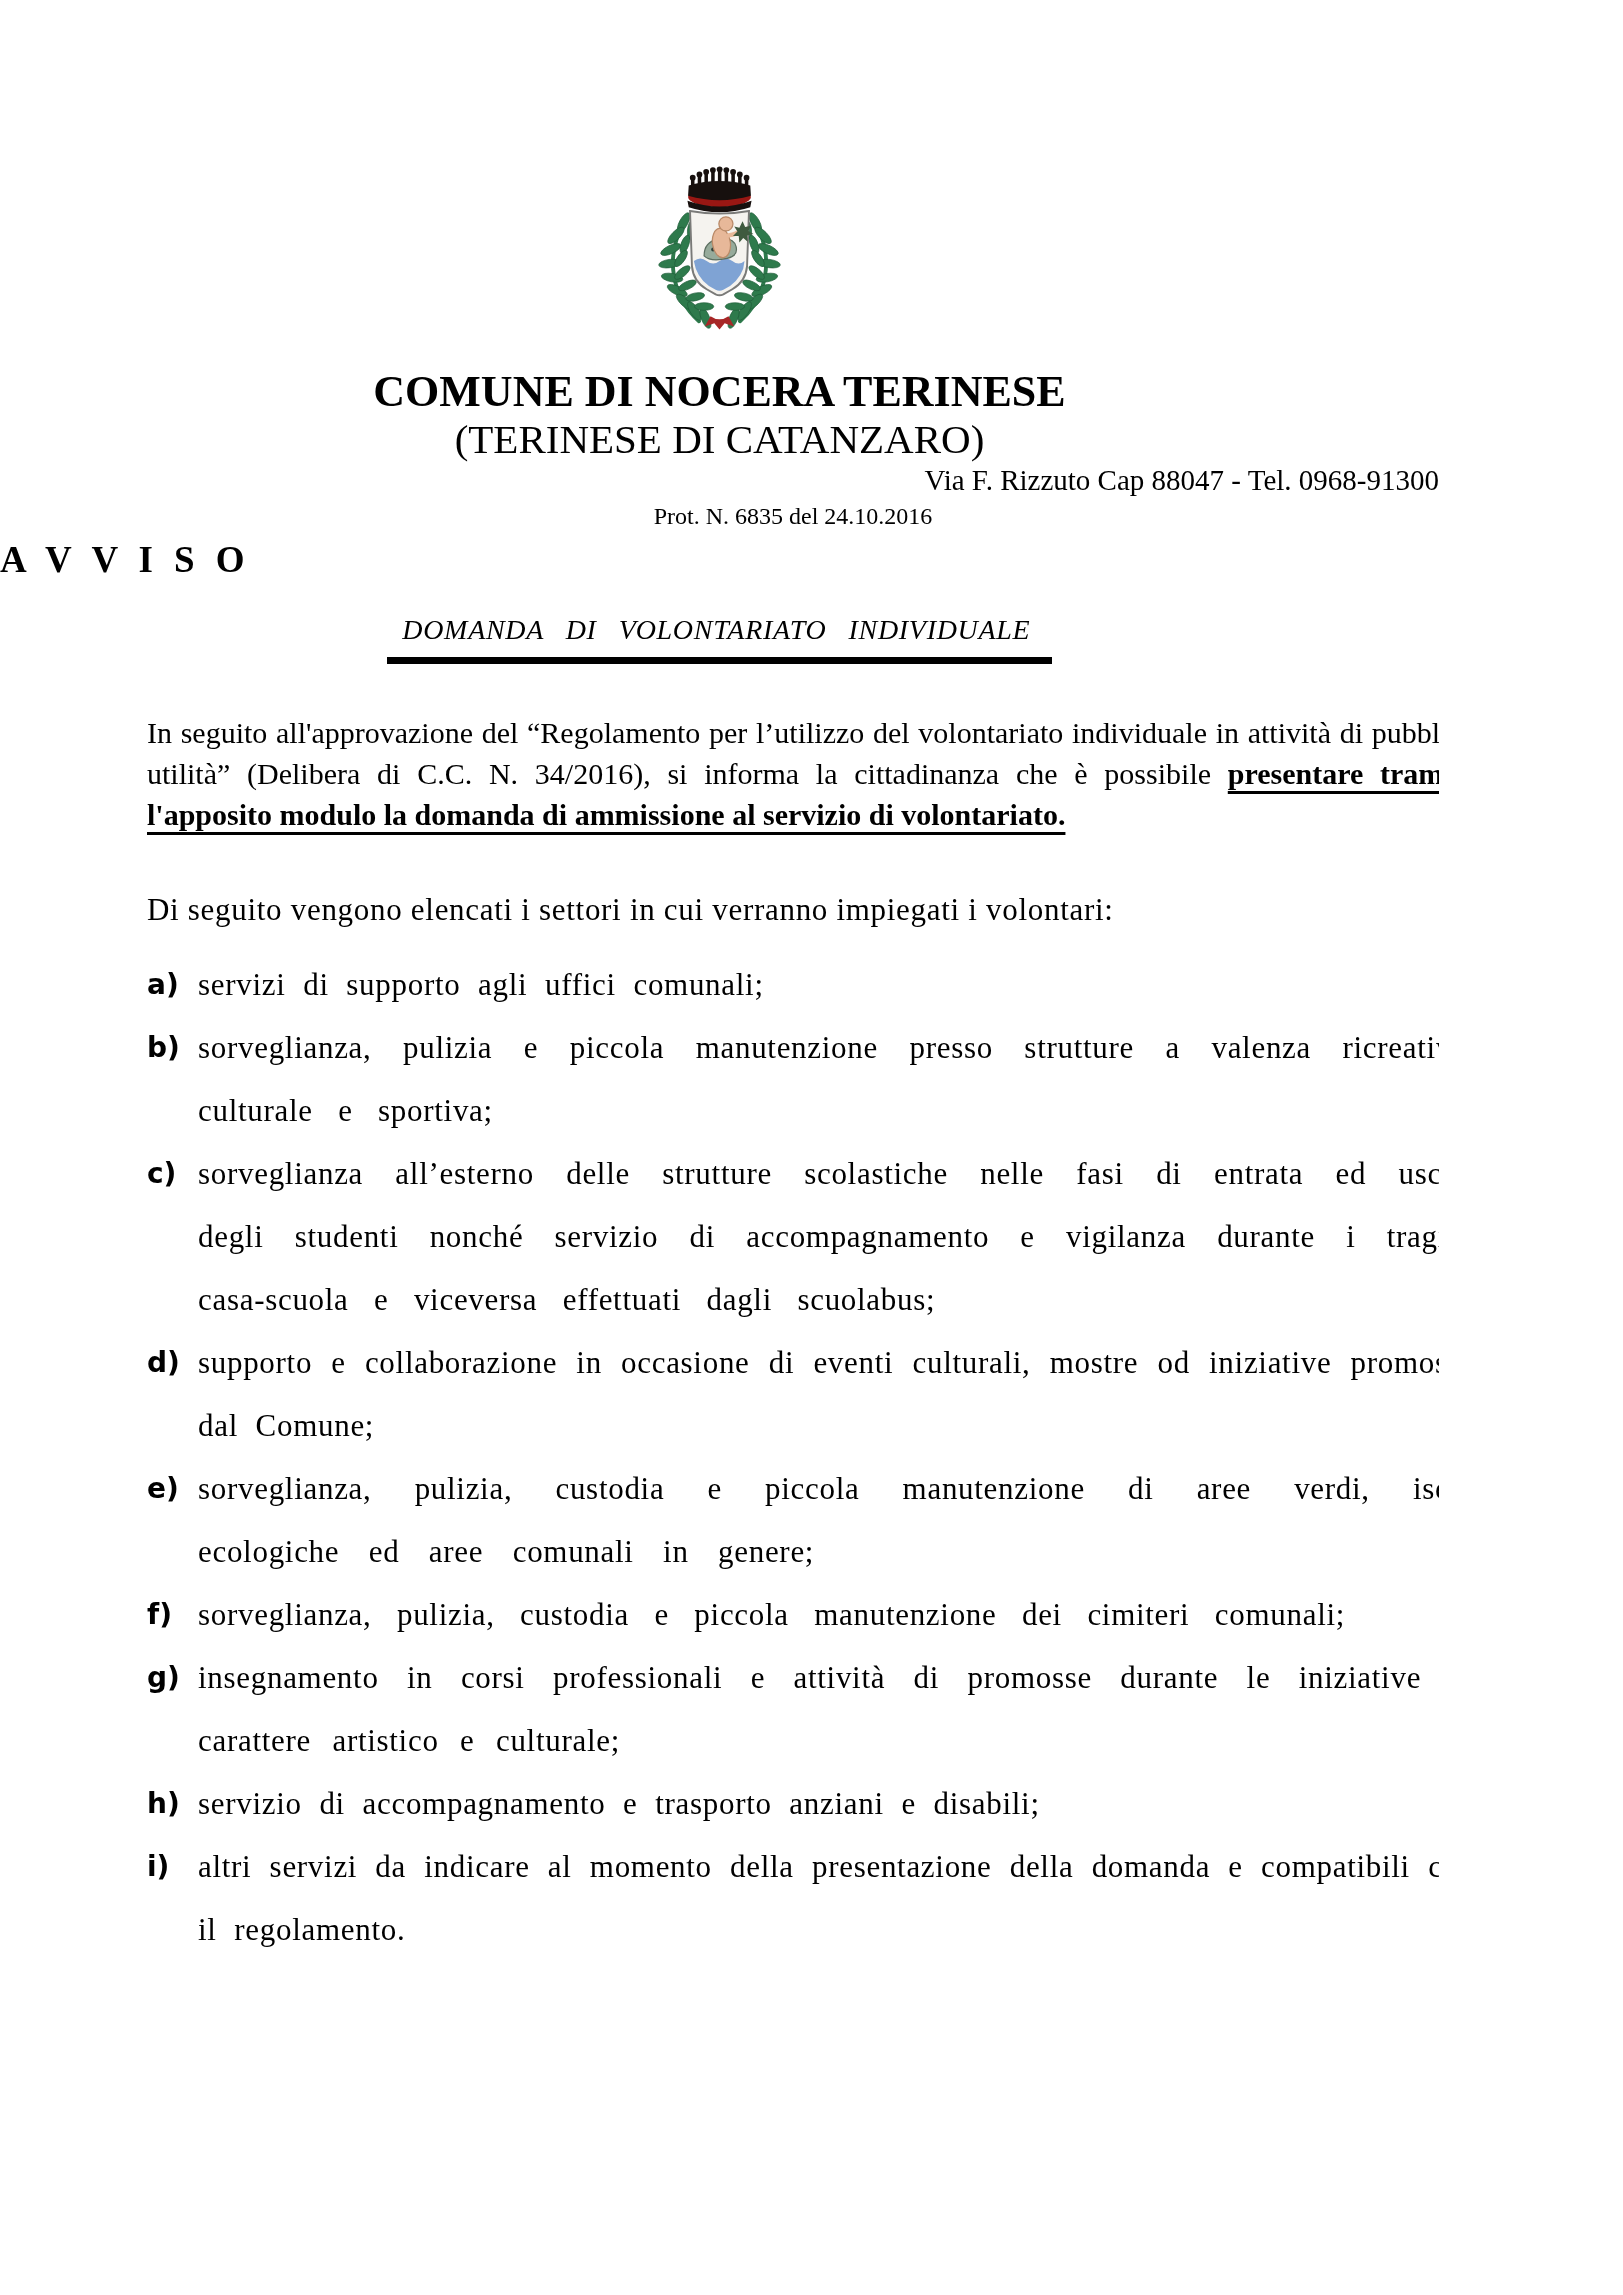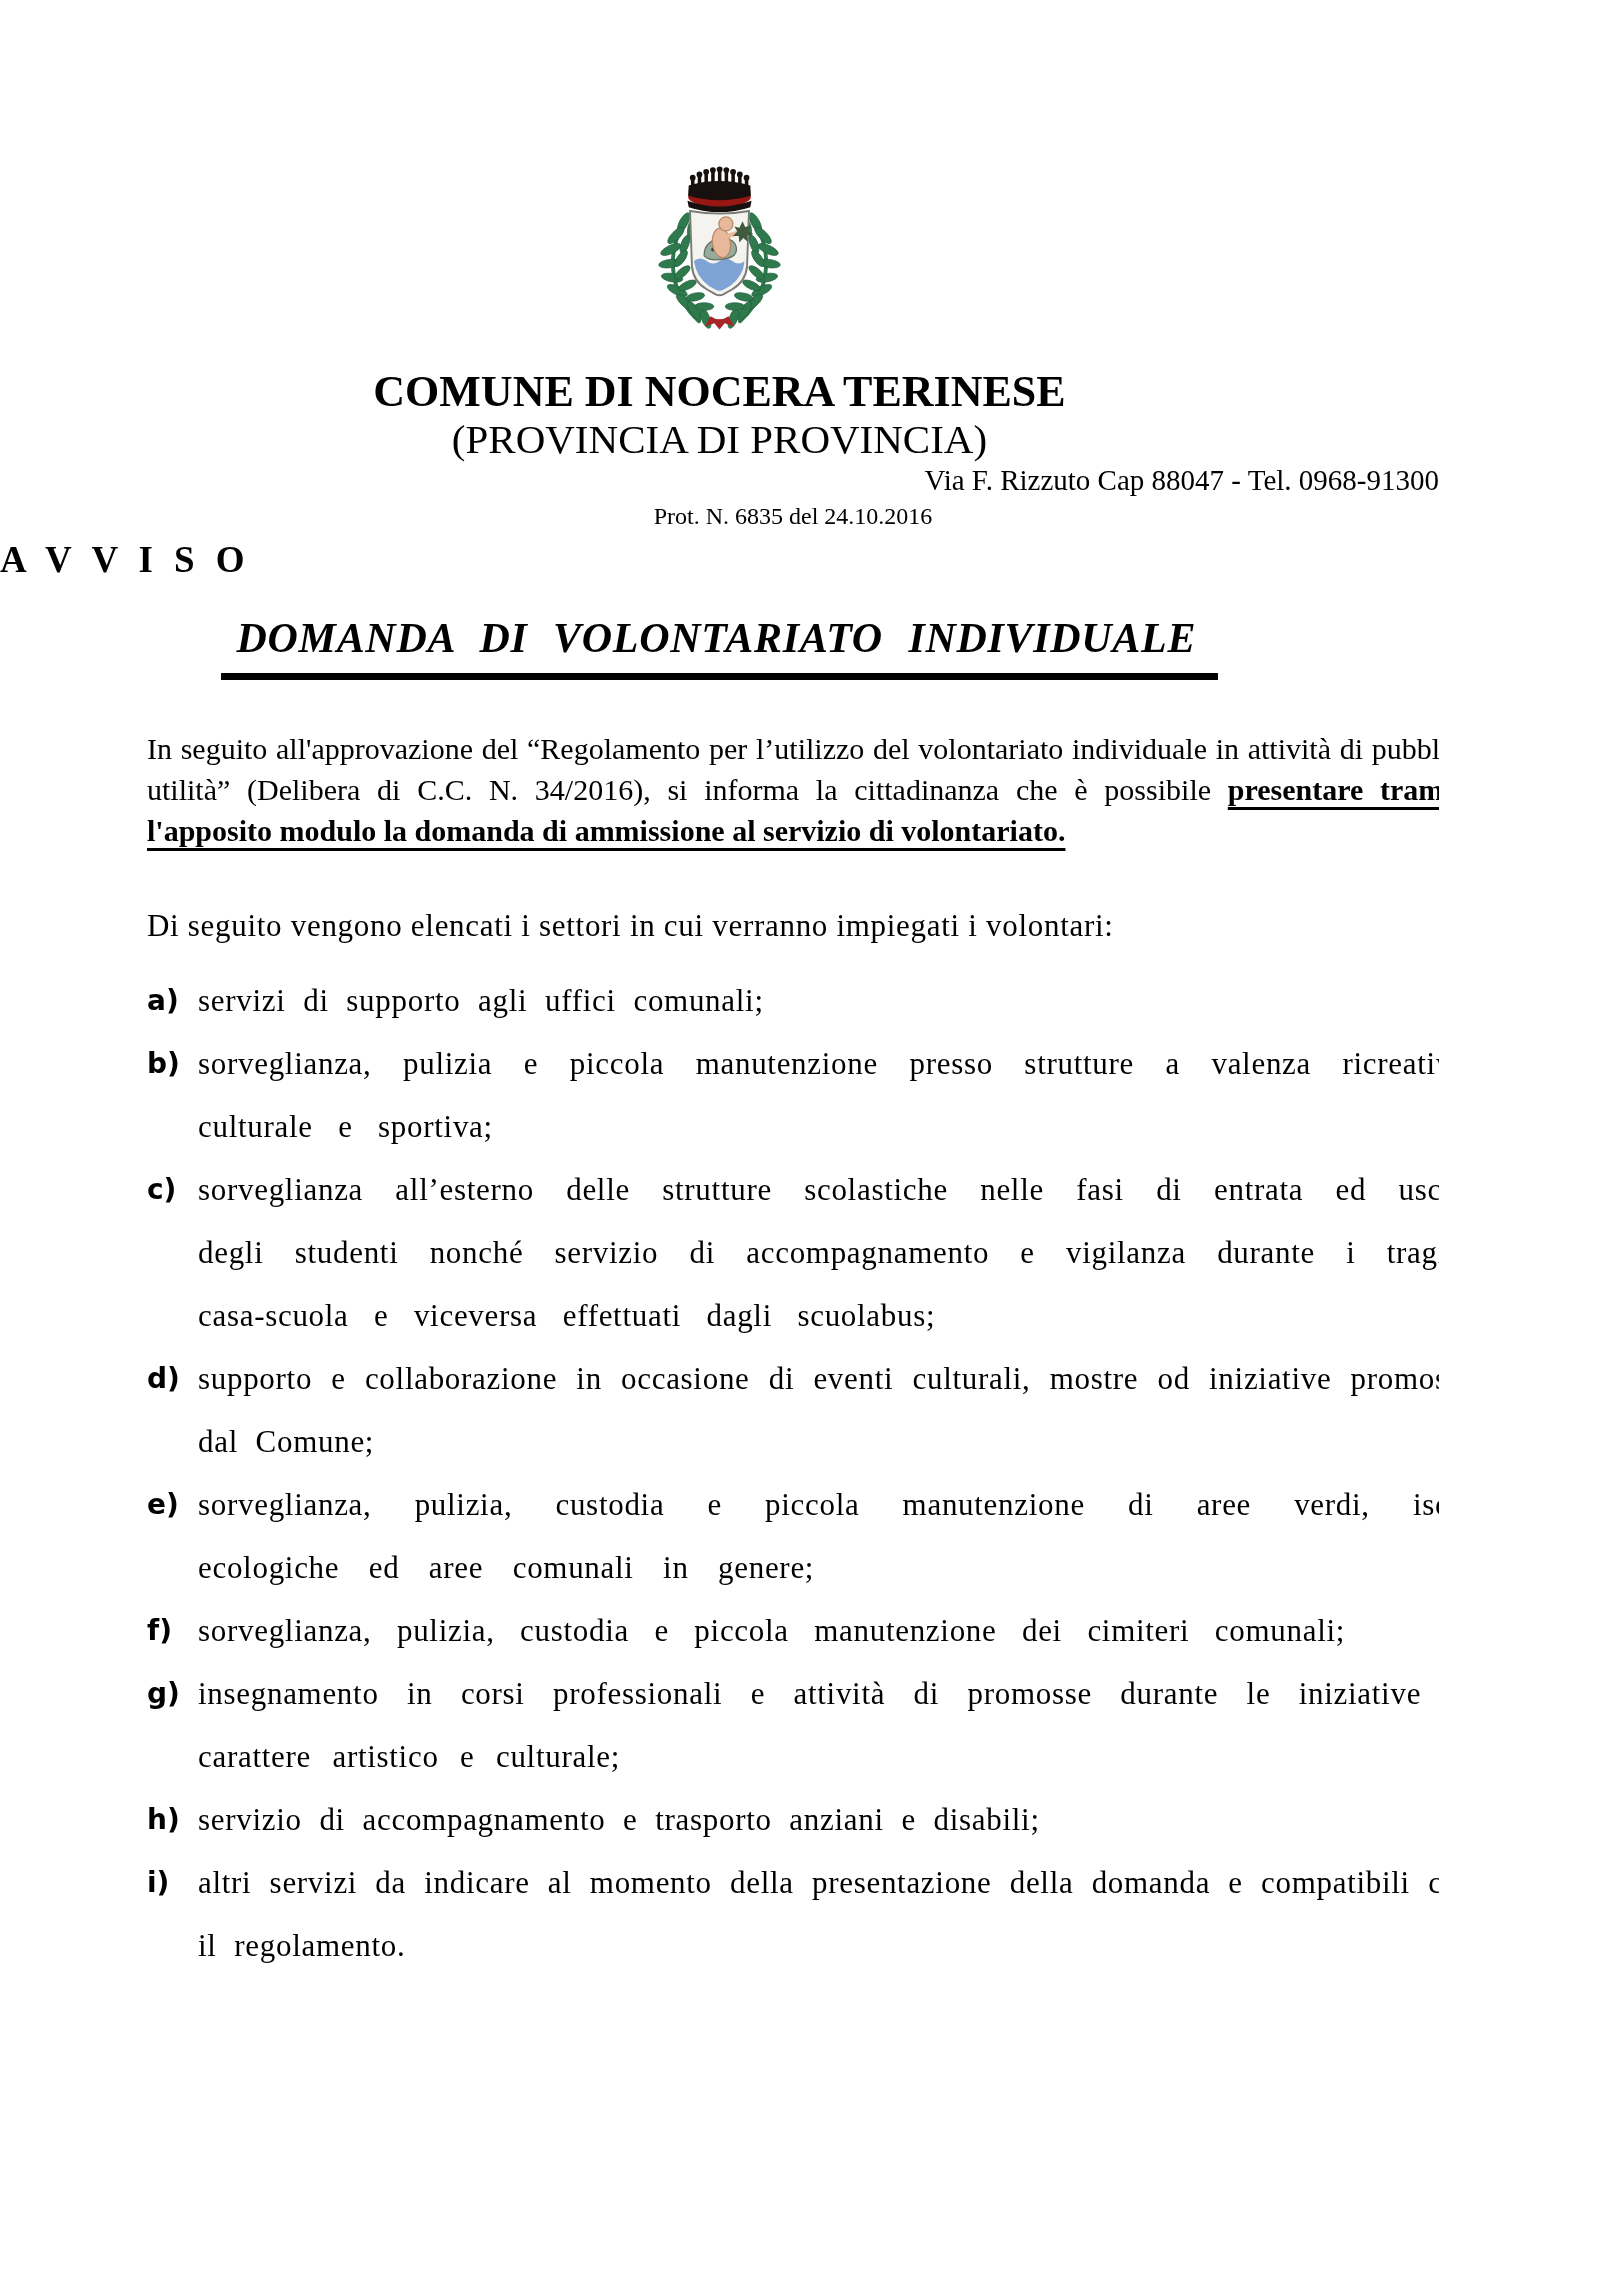--- a/index.html
+++ b/index.html
@@ -51,22 +51,22 @@
     font-weight: bold;
     letter-spacing: 5.9px;
     line-height: 1.15;
   }
   .doc-title-wrap {
     margin-top: 33px;
     text-align: center;
   }
   .doc-title {
     display: inline-block;
-    font-size: 42px;
-    font-weight: bold;
+    font-size: 28px;
+    font-weight: normal;
     font-style: italic;
     word-spacing: 14.4px;
     letter-spacing: 0.7px;
     border-bottom: 7.2px solid #000000;
     padding: 0 22px 10.5px 15.7px;
     line-height: 1.15;
   }
   .intro {
     width: 1328px;
     margin: 48px 0 0 147px;
@@ -180,21 +180,21 @@
       <g>
         <ellipse cx="113" cy="132" rx="14" ry="23" transform="rotate(-8 113 132)" fill="#e7b899" stroke="#b98a68" stroke-width="2"></ellipse>
         <circle cx="120" cy="102" r="11" fill="#e7b899" stroke="#b98a68" stroke-width="2"></circle>
         <path d="M124,120 q14,-2 19,-8" stroke="#e7b899" stroke-width="7" fill="none" stroke-linecap="round"></path>
         <path d="M146,98 l4,9 9,-2 -4,8 8,5 -10,2 1,10 -7,-6 -6,7 -1,-10 -9,0 7,-7 -5,-8 8,2 Z" fill="#3f5a3f"></path>
       </g>
     </g>
   </svg>
 
   <div class="municipality">COMUNE DI NOCERA TERINESE</div>
-  <div class="province">(PROVINCIA DI PROVINCIA)</div>
+  <div class="province">(TERINESE DI CATANZARO)</div>
   <div class="address">Via F. Rizzuto Cap 88047 - Tel. 0968-91300</div>
   <div class="protocol">Prot. N. 6835 del 24.10.2016</div>
   <div class="avviso">A V V I S O</div>
 
   <div class="doc-title-wrap">
     <span class="doc-title">DOMANDA DI VOLONTARIATO INDIVIDUALE</span>
   </div>
 
   <p class="intro"><span>In seguito all'approvazione del “Regolamento per l’utilizzo del volontariato individuale in attività di pubblica utilità” (Delibera di C.C. N. 34/2016),  si informa la cittadinanza che è possibile  </span><span class="em">presentare tramite l'apposito modulo la domanda di ammissione al servizio di volontariato.</span></p>
 

